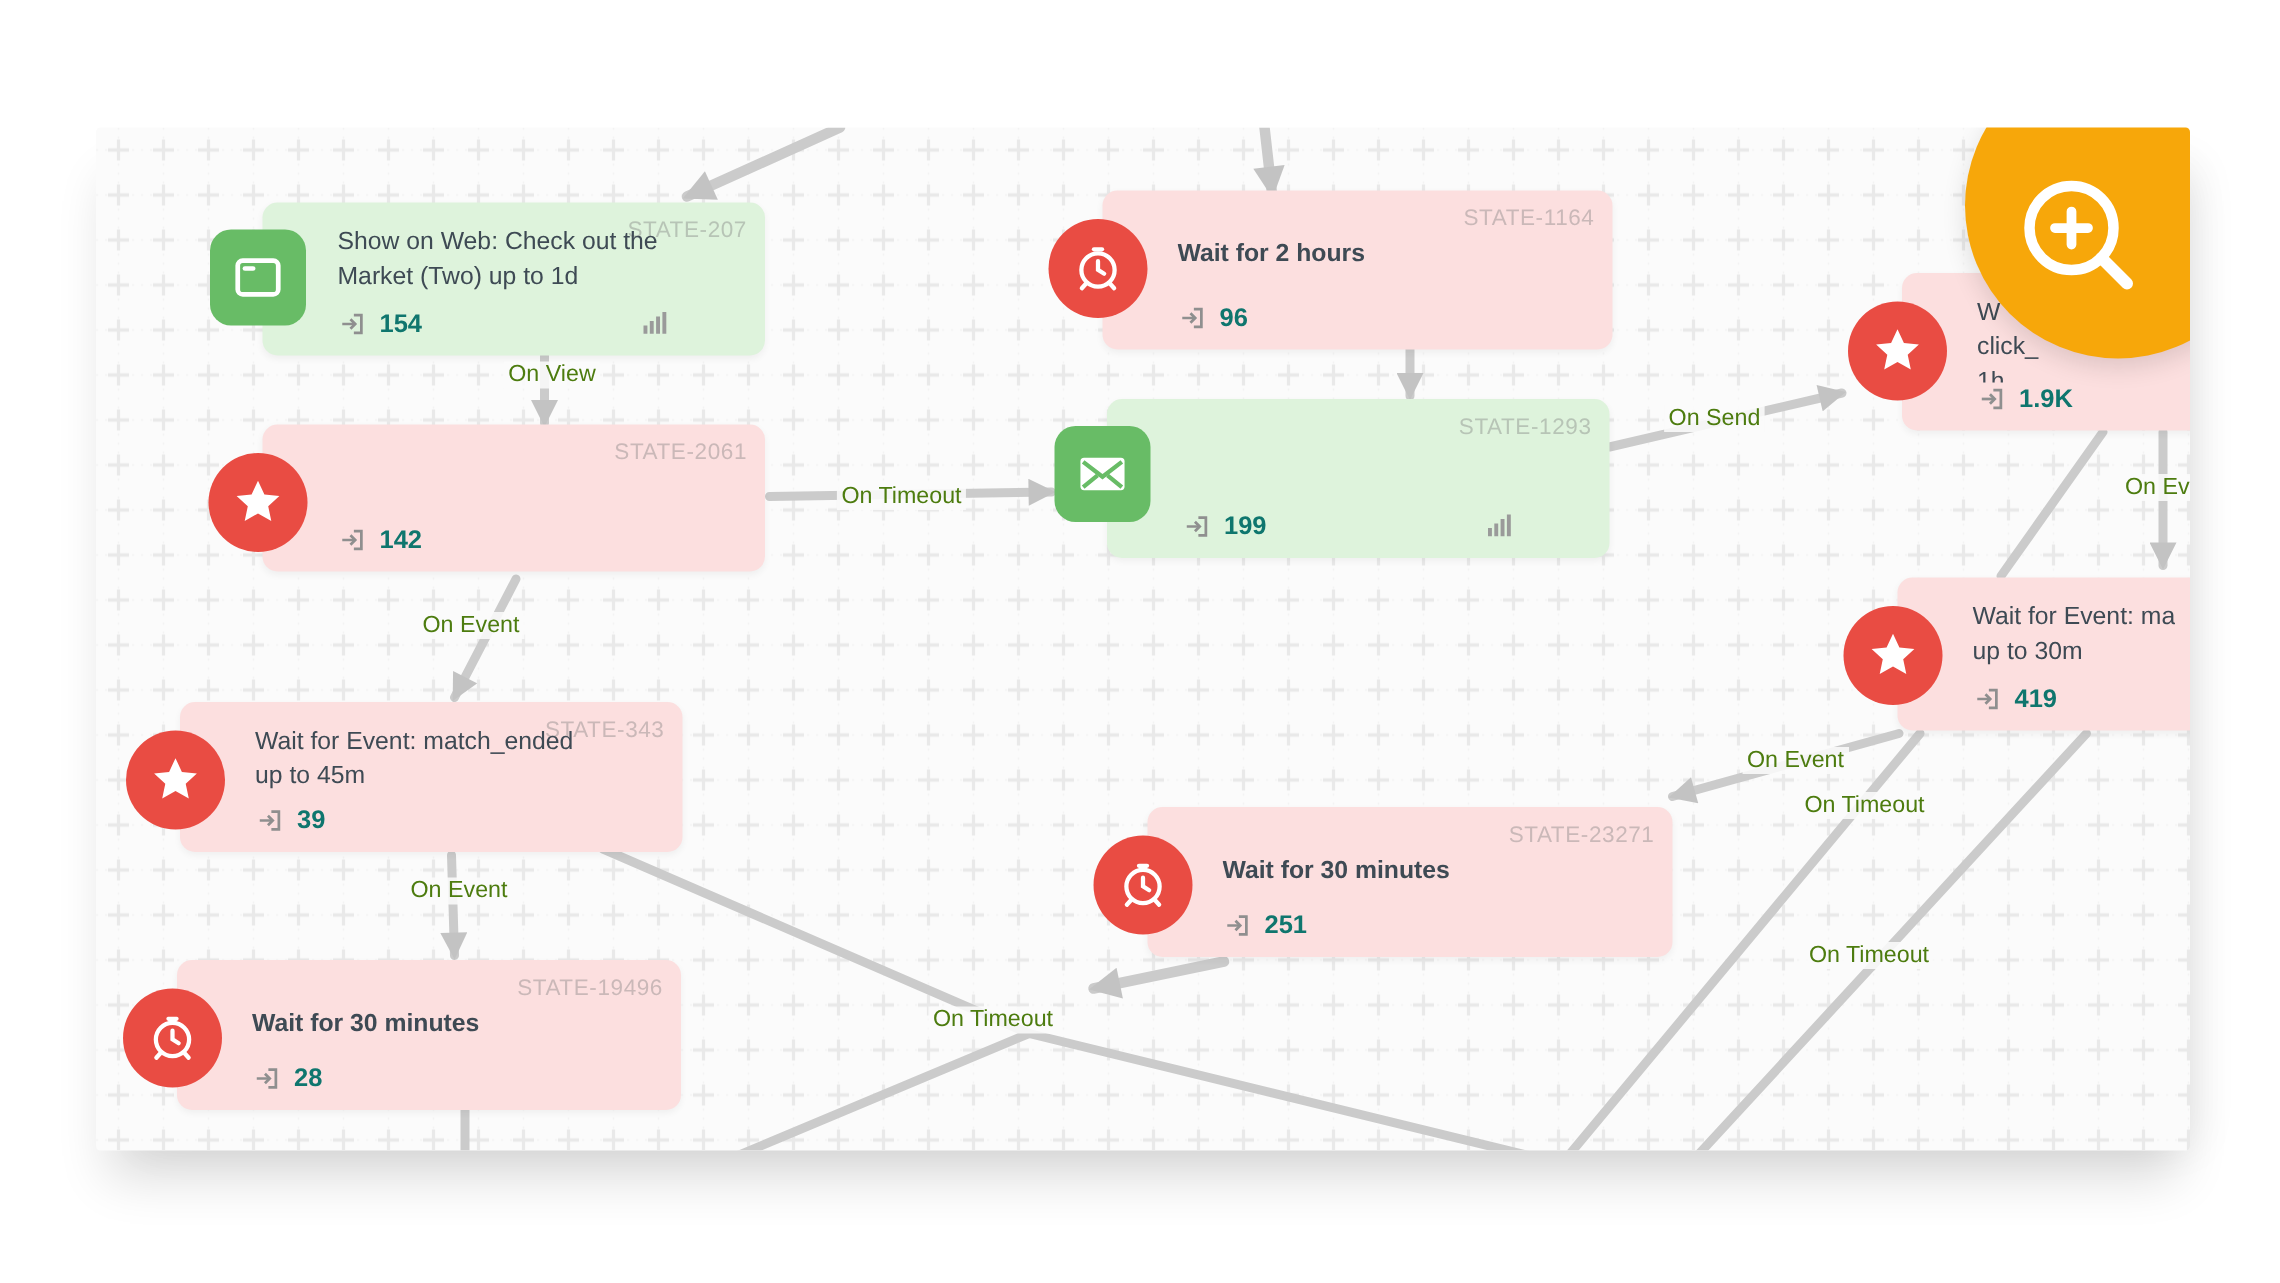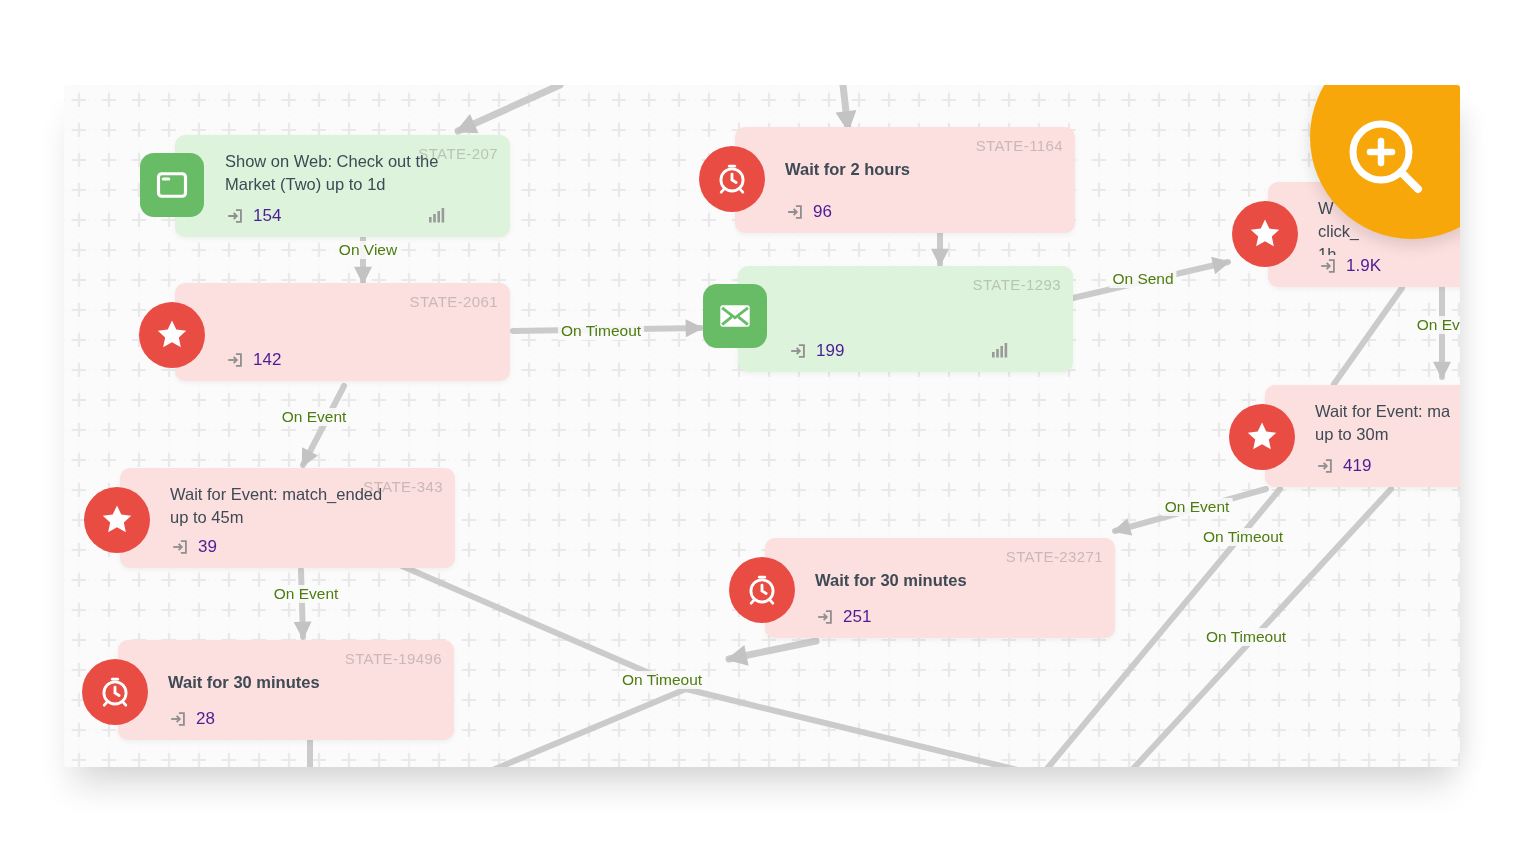--- a/index.html
+++ b/index.html
@@ -19,21 +19,21 @@
   .state{
     position:absolute;top:10px;right:12px;font-weight:normal;font-size:15px;
     letter-spacing:.4px;color:rgba(120,120,120,.38);white-space:nowrap;
   }
   .title{
     position:absolute;left:50px;top:15px;max-height:58px;overflow:hidden;
     font-size:16.5px;line-height:23px;color:#3e4a54;white-space:nowrap;
   }
   .node.single .title{top:31px;font-weight:bold;}
   .footer{position:absolute;left:50px;bottom:11px;display:flex;align-items:center;gap:8px;}
-  .count{font-size:17px;font-weight:normal;color:#4c1d95;}
+  .count{font-size:17px;font-weight:bold;color:#0f766e;}
   .chart-ic{position:absolute;right:64px;bottom:14px;line-height:0;}
   .badge{position:absolute;display:flex;align-items:center;justify-content:center;line-height:0;}
   .badge.circle{width:66px;height:66px;border-radius:50%;background:#e94c43;left:-36px;top:19px;}
   .badge.square{width:64px;height:64px;border-radius:14px;background:#68bc66;left:-35px;top:18px;}
   .edge-label{
     position:absolute;transform:translate(-50%,-50%);font-size:15.5px;color:#4d7c0f;
     background:rgba(251,251,251,.88);padding:0 3px;white-space:nowrap;z-index:3;
   }
   .zoom-circle{
     position:absolute;left:1246px;top:-50px;width:204px;height:204px;border-radius:50%;

